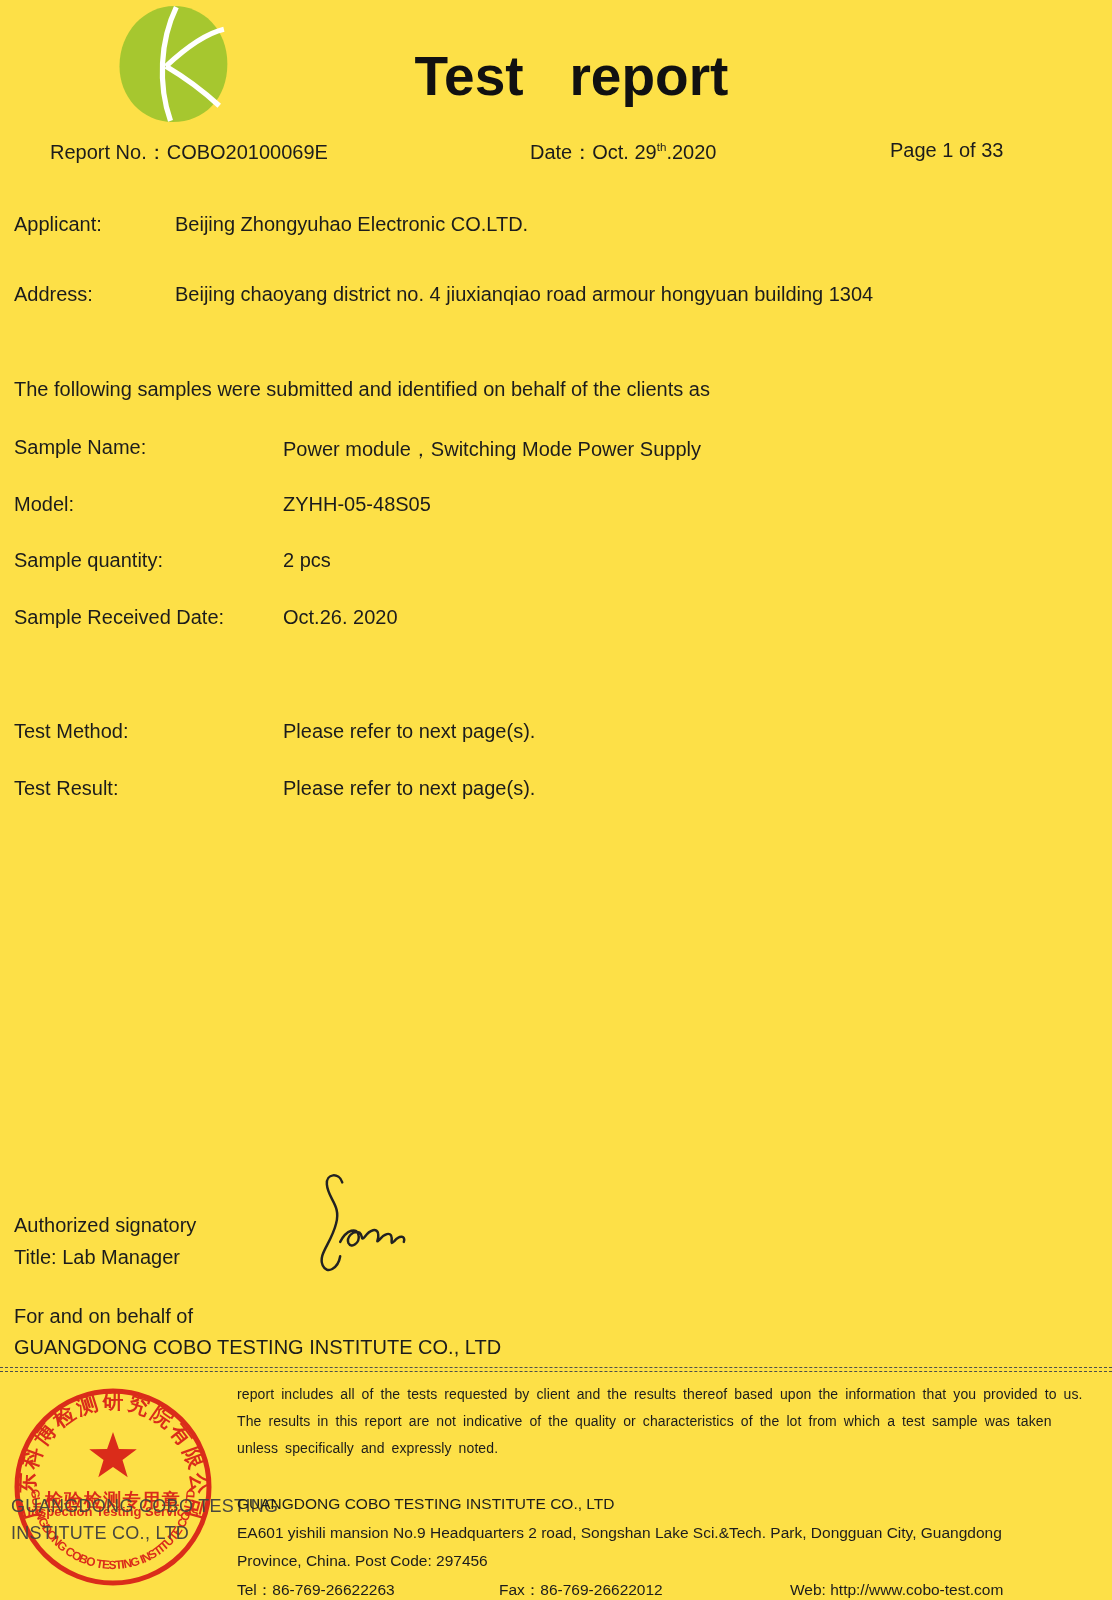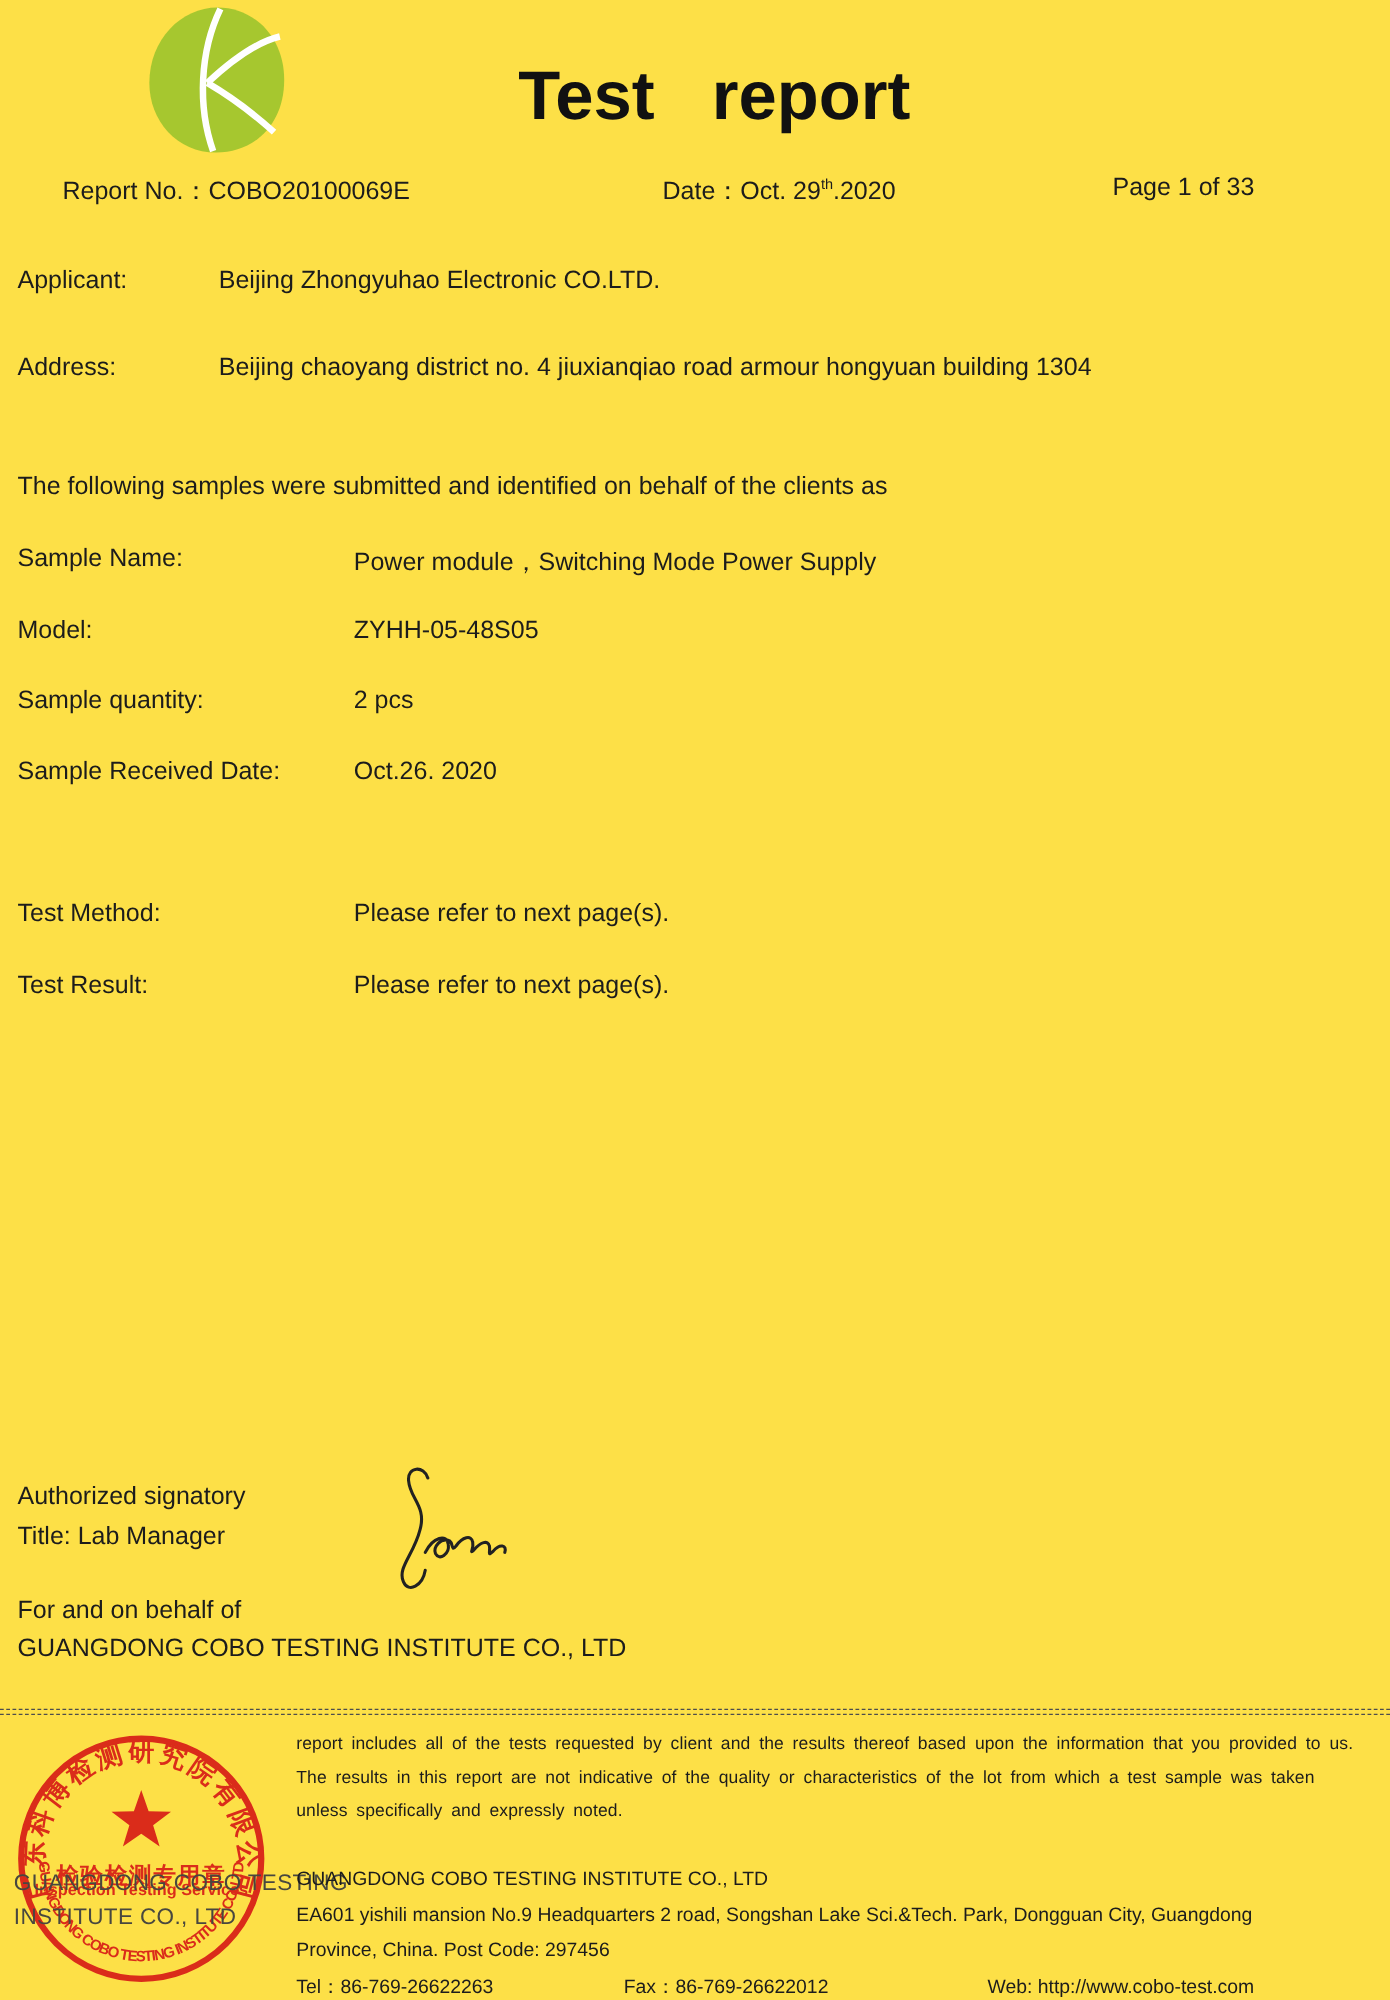--- a/index.html
+++ b/index.html
@@ -27,21 +27,21 @@
 
   
   .row { left:0; top:0; width:100%; height:26px; font-size:20px; }
   .lbl { position:absolute; left:14px; white-space:nowrap; }
   .val { position:absolute; white-space:nowrap; }
   .val-party { left:175px; }
   .val-detail { left:283px; }
   .intro { left:14px; top:378px; font-size:20px; white-space:nowrap; }
 
   
-  .sig-text { left:14px; font-size:20px; white-space:nowrap; }
+  .sig-text { left:14px; font-size:20px; white-space:nowrap;margin-top:28px; }
   .sig-svg { left:293px; top:1168px; width:118px; height:115px; }
 
   
   .dotline {
     left:0; top:1367px; width:1112px; height:3px;
     border-top:1px dashed #4d4d4d; border-bottom:1px dashed #4d4d4d;
   }
 
   
   .stamp { left:11px; top:1385px; width:204px; height:215px; opacity:0.95; }

